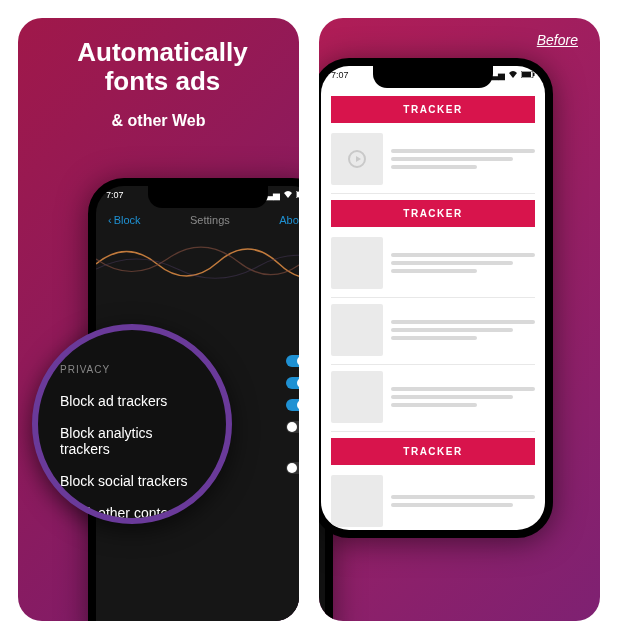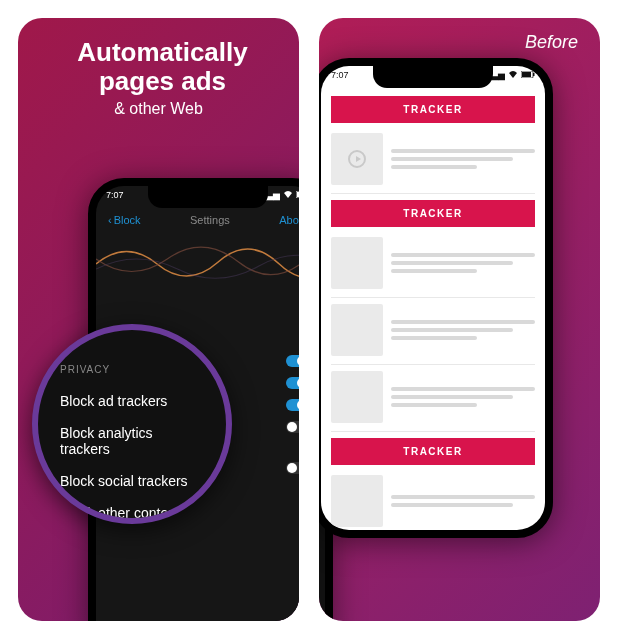--- a/index.html
+++ b/index.html
@@ -36,39 +36,40 @@
       padding-top: 20px;
     }
     .headline {
       font-size: 26px;
       font-weight: 700;
       line-height: 1.1;
       margin-left: 8px;
     }
     .subheadline {
       font-size: 16px;
-      font-weight: 400;
-      margin-top: 4px;
+      font-weight: 700;
+      margin-top: 16px;
       line-height: 1.2;
     }
 
     .headline-block-right {
       position: absolute;
       bottom: 24px;
       left: 0;
       right: 0;
     }
 
     .before-label {
       position: absolute;
       top: 14px;
       right: 22px;
       color: #fff;
       font-style: italic;
-      font-size: 18px;
+      font-size: 14px;
+      text-decoration: underline;
     }
 
     
     .phone {
       position: absolute;
       width: 240px;
       border: 8px solid #000;
       border-radius: 36px;
       background: #000;
       box-shadow: 0 4px 30px rgba(0,0,0,0.5);
@@ -267,21 +268,21 @@
     .peek-toggle.on::after { left:12px; }
 
   </style>
 </head>
 <body>
 
 <div class="panel panel-left">
 
   <div class="headline-block">
     <div class="headline">Automatically</div>
-    <div class="headline">pages ads</div>
+    <div class="headline">fonts ads</div>
     <div class="subheadline">&amp; other Web</div>
   </div>
 
   <div class="phone phone-left">
     <div class="notch"></div>
     <div class="screen screen-dark">
       <div class="statusbar">
         <span>7:07</span>
         <span class="sb-icons">
           <span class="sb-sig">▁▃▅</span>

